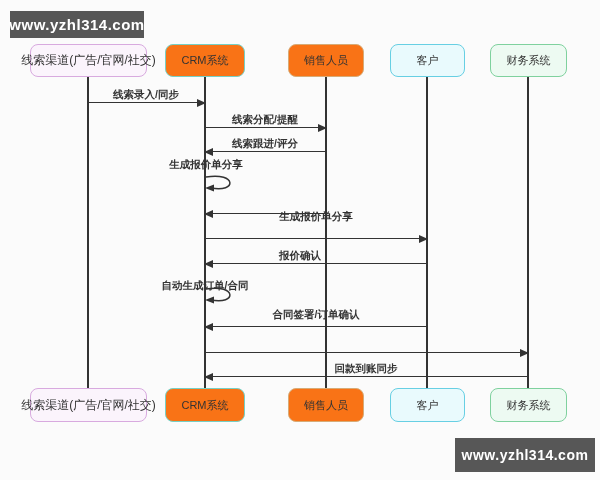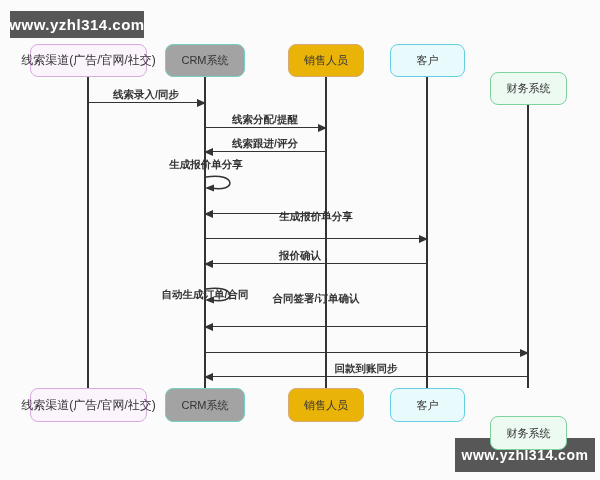--- a/index.html
+++ b/index.html
@@ -7,24 +7,24 @@
   #canvas{position:relative;width:600px;height:480px;background:#fbfbfb;overflow:hidden;padding-left:40px;}
 
   .watermark{position:absolute;background:#575757;color:#fff;font-weight:bold;
     display:flex;align-items:center;justify-content:center;letter-spacing:.5px;}
   .wm-top{left:10px;top:11px;width:134px;height:27px;font-size:15px;}
   .wm-bottom{left:455px;top:438px;width:140px;height:34px;font-size:14px;}
 
   .actor-box{position:absolute;border-radius:8px;border:1.5px solid;box-sizing:border-box;
     display:flex;align-items:center;justify-content:center;font-size:11px;color:#333;white-space:nowrap;}
   .ab-channel{border-color:#d8aadf;background:#fbf4fc;font-size:12px;}
-  .ab-crm{border-color:#76d0c4;background:#a3a3a3;}
-  .ab-sales{border-color:#d7ab76;background:#eab308;}
+  .ab-crm{border-color:#76d0c4;background:#f97316;}
+  .ab-sales{border-color:#d7ab76;background:#f97316;}
   .ab-customer{border-color:#67cfe3;background:#e9fafd;}
-  .ab-finance{border-color:#7fd19e;background:#edfaf2;margin-top:28px;}
+  .ab-finance{border-color:#7fd19e;background:#edfaf2;}
 
   .lifeline{position:absolute;width:1.5px;background:#333;top:77px;height:311px;}
 
   .msg-label{position:absolute;font-size:10.5px;color:#333;white-space:nowrap;transform:translateX(-50%);font-weight:bold;}
   .msg-line{position:absolute;height:0;border-top:1.5px solid #333;}
   .ah{position:absolute;width:0;height:0;top:-4px;
     border-top:4px solid transparent;border-bottom:4px solid transparent;}
   .ah-r{right:-1px;border-left:9px solid #333;}
   .ah-l{left:-1px;border-right:9px solid #333;}
   .selfloop{position:absolute;overflow:visible;}
@@ -83,27 +83,27 @@
   <div class="msg-label" style="left:316px;top:210px">生成报价单分享</div>
   <div class="msg-line" style="left:205px;top:238px;width:222px">
       <i class="ah ah-r"></i>
     </div>
 
   <div class="msg-label" style="left:300px;top:249px">报价确认</div>
   <div class="msg-line" style="left:205px;top:263px;width:222px">
       <i class="ah ah-l"></i>
     </div>
 
-  <div class="msg-label" style="left:205px;top:288px">自动生成订单/合同</div>
+  <div class="msg-label" style="left:205px;top:279px">自动生成订单/合同</div>
   <svg class="selfloop" style="left:205px;top:286px" width="38" height="20">
     <path d="M1,3 C32,-2 32,19 6,14" fill="none" stroke="#333" stroke-width="1.5"></path>
     <polygon points="0,14 9,10.5 9,17.5" fill="#333"></polygon>
   </svg>
 
-  <div class="msg-label" style="left:316px;top:292px">合同签署/订单确认</div>
+  <div class="msg-label" style="left:316px;top:308px">合同签署/订单确认</div>
   <div class="msg-line" style="left:205px;top:326px;width:222px">
       <i class="ah ah-l"></i>
     </div>
 
   <div class="msg-line" style="left:205px;top:352px;width:323px">
       <i class="ah ah-r"></i>
     </div>
 
   <div class="msg-label" style="left:366px;top:362px">回款到账同步</div>
   <div class="msg-line" style="left:205px;top:376px;width:323px">

